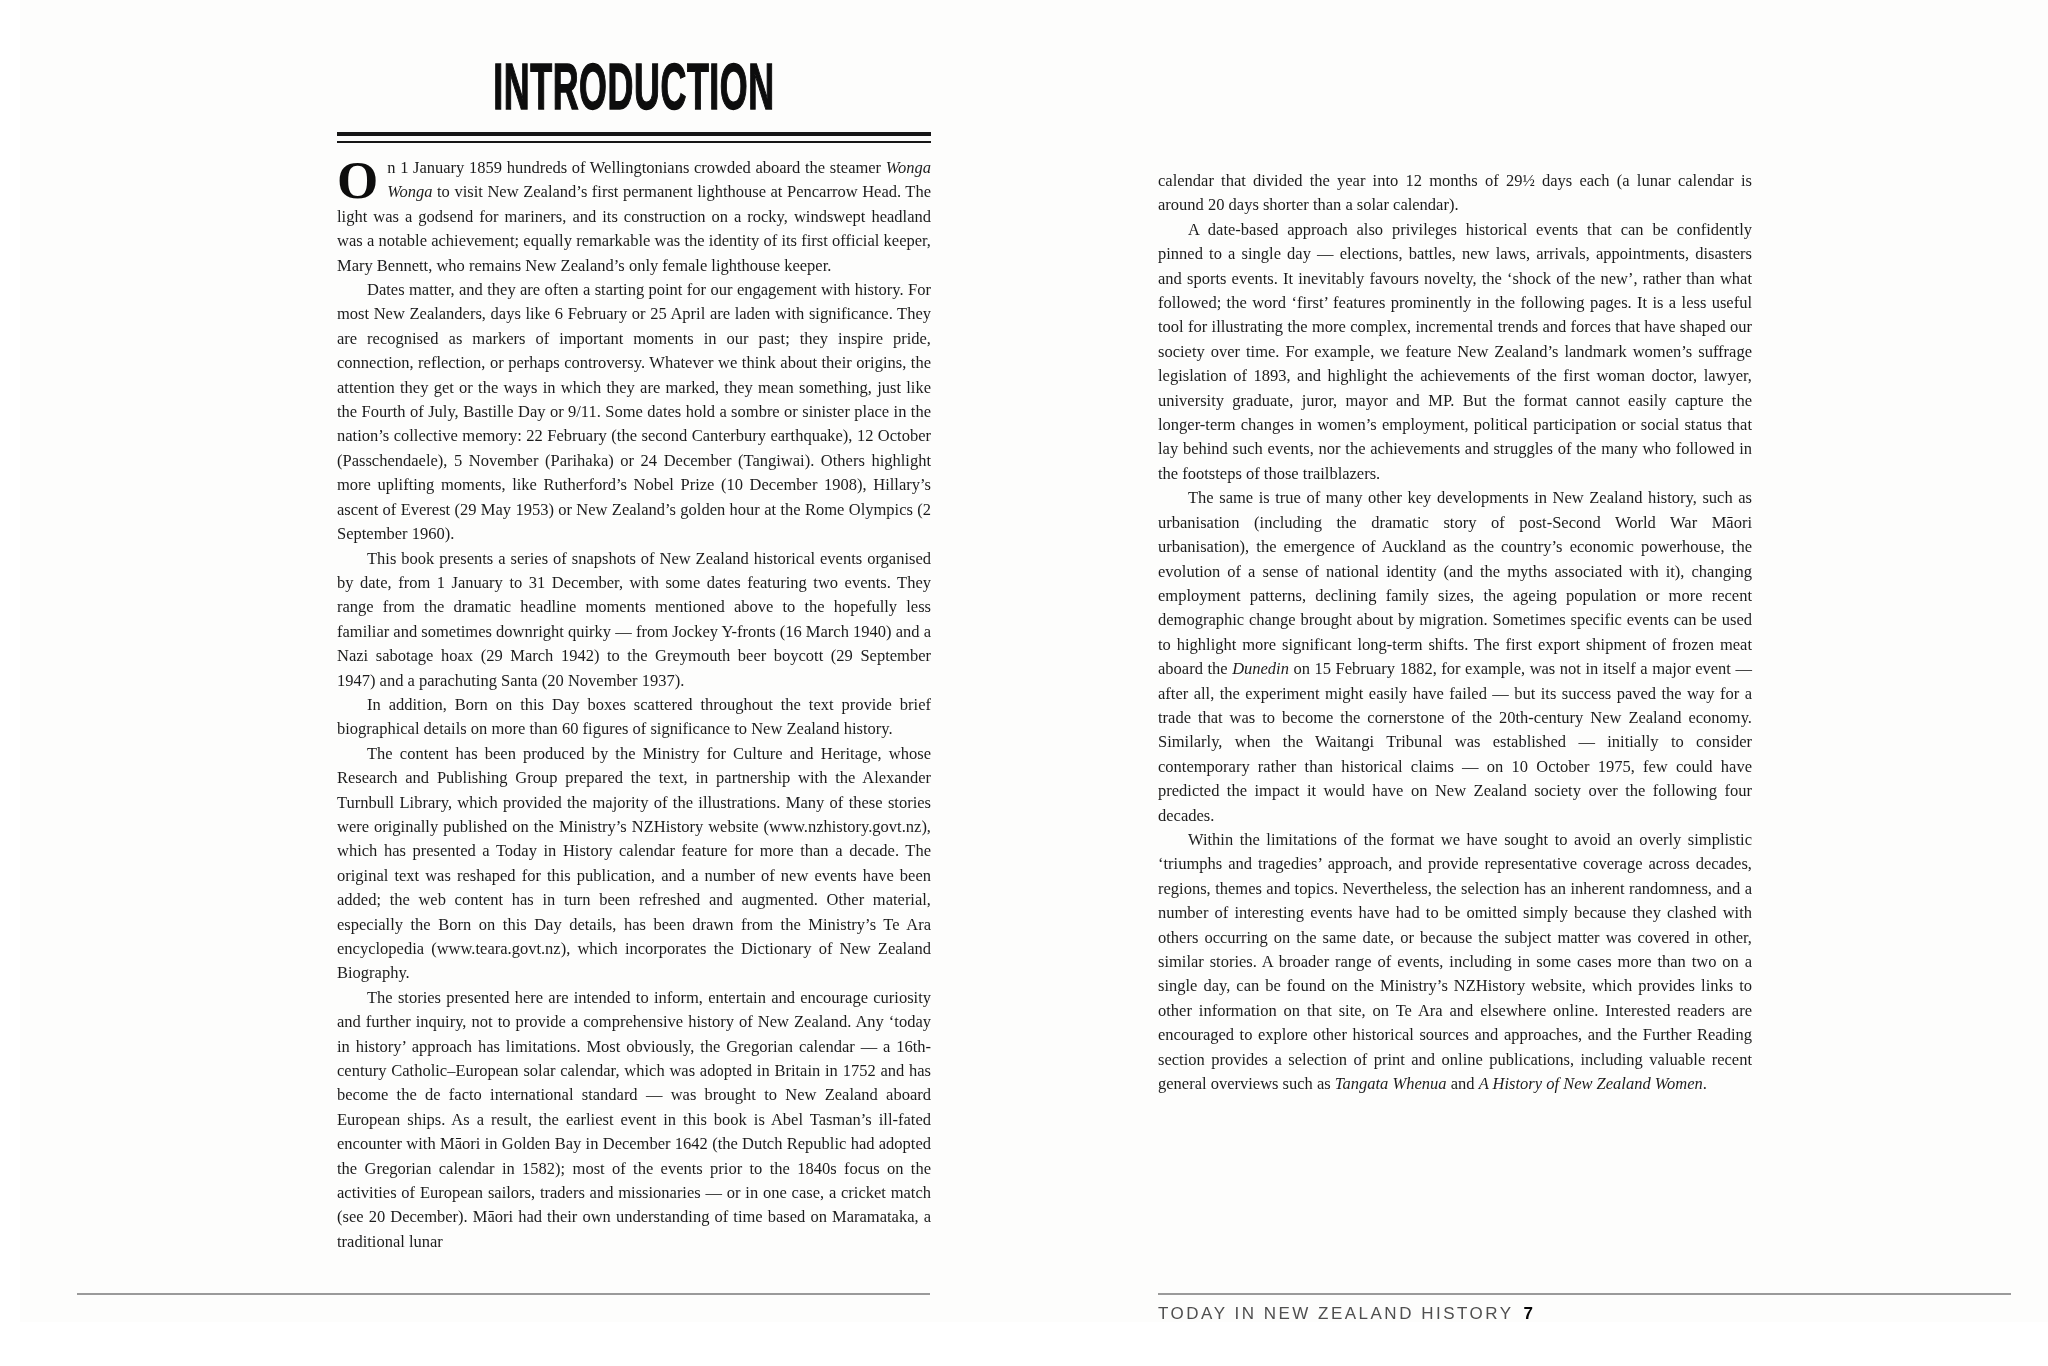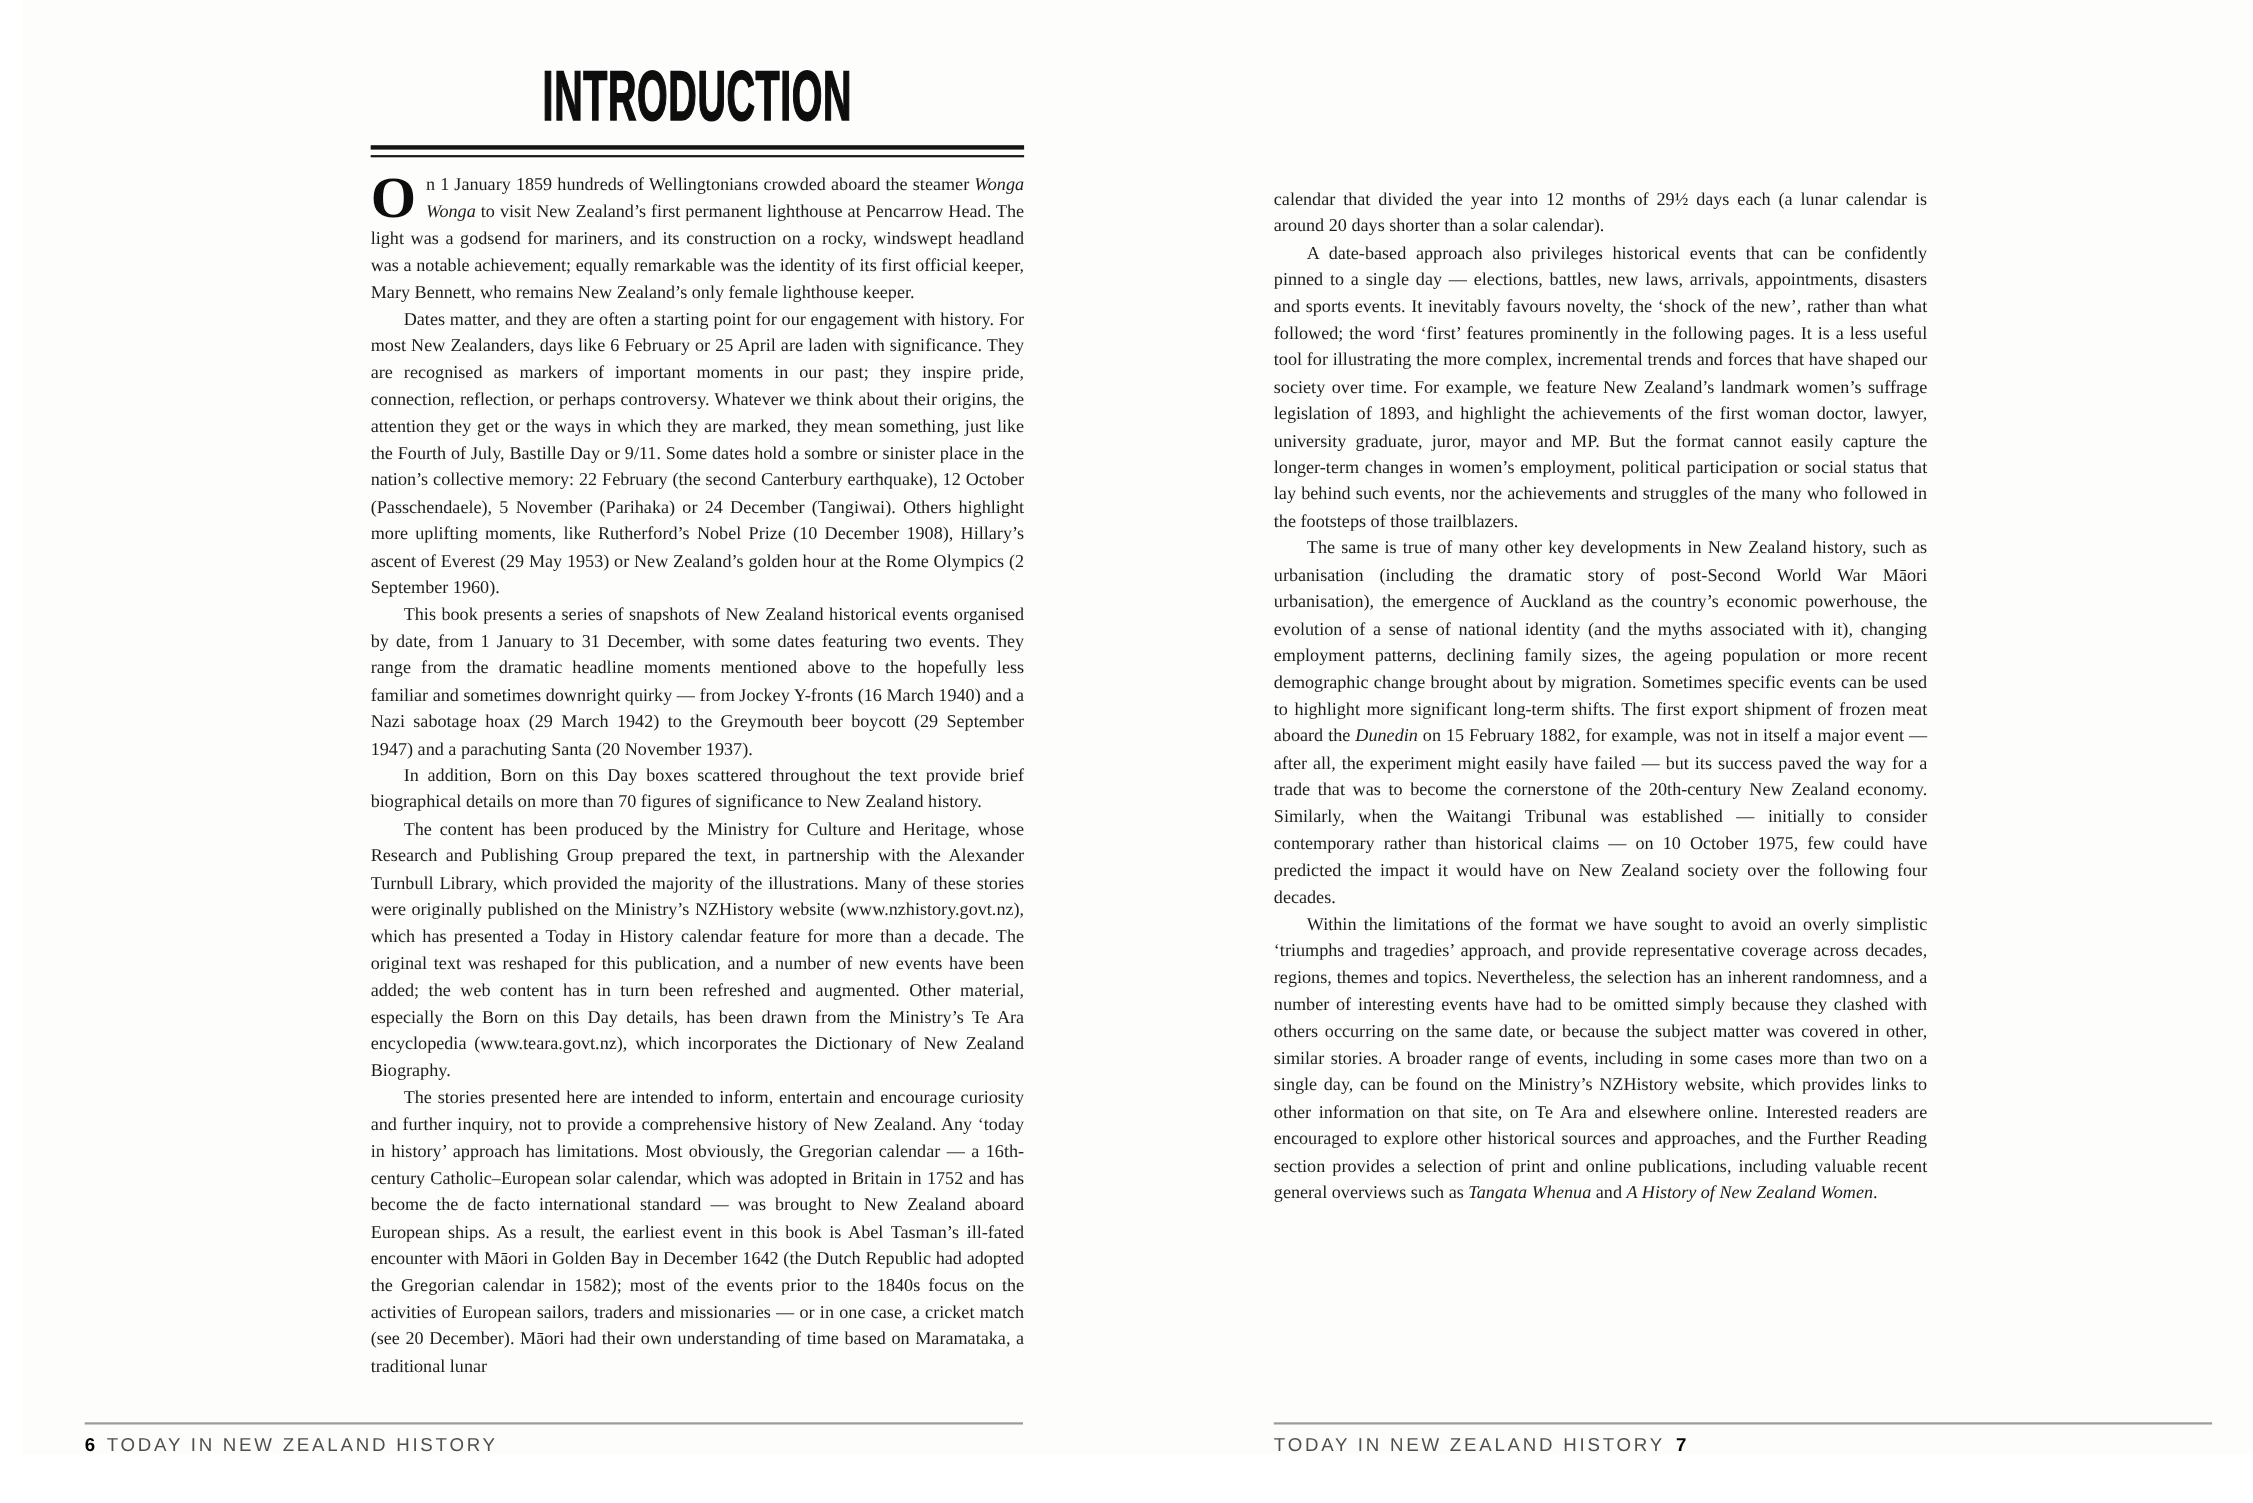--- a/index.html
+++ b/index.html
@@ -81,40 +81,37 @@
 
 <div class="spread">
 
   <section class="page-column col-left">
     <h1 class="chapter-title">INTRODUCTION</h1>
     <div class="title-rule"></div>
     <div class="body-text">
         <p class="para"><span class="dropcap">O</span><span>n 1 January 1859 hundreds of Wellingtonians crowded aboard the steamer </span><em>Wonga Wonga</em><span> to visit New Zealand’s first permanent lighthouse at Pencarrow Head. The light was a godsend for mariners, and its construction on a rocky, windswept headland was a notable achievement; equally remarkable was the identity of its first official keeper, Mary Bennett, who remains New Zealand’s only female lighthouse keeper.</span></p>
         <p class="para indent"><span>Dates matter, and they are often a starting point for our engagement with history. For most New Zealanders, days like 6 February or 25 April are laden with significance. They are recognised as markers of important moments in our past; they inspire pride, connection, reflection, or perhaps controversy. Whatever we think about their origins, the attention they get or the ways in which they are marked, they mean something, just like the Fourth of July, Bastille Day or 9/11. Some dates hold a sombre or sinister place in the nation’s collective memory: 22 February (the second Canterbury earthquake), 12 October (Passchendaele), 5 November (Parihaka) or 24 December (Tangiwai). Others highlight more uplifting moments, like Rutherford’s Nobel Prize (10 December 1908), Hillary’s ascent of Everest (29 May 1953) or New Zealand’s golden hour at the Rome Olympics (2 September 1960).</span></p>
         <p class="para indent"><span>This book presents a series of snapshots of New Zealand historical events organised by date, from 1 January to 31 December, with some dates featuring two events. They range from the dramatic headline moments mentioned above to the hopefully less familiar and sometimes downright quirky — from Jockey Y-fronts (16 March 1940) and a Nazi sabotage hoax (29 March 1942) to the Greymouth beer boycott (29 September 1947) and a parachuting Santa (20 November 1937).</span></p>
-        <p class="para indent"><span>In addition, Born on this Day boxes scattered throughout the text provide brief biographical details on more than 70 figures of significance to New Zealand history.</span></p>
+        <p class="para indent"><span>In addition, Born on this Day boxes scattered throughout the text provide brief biographical details on more than 60 figures of significance to New Zealand history.</span></p>
         <p class="para indent"><span>The content has been produced by the Ministry for Culture and Heritage, whose Research and Publishing Group prepared the text, in partnership with the Alexander Turnbull Library, which provided the majority of the illustrations. Many of these stories were originally published on the Ministry’s NZHistory website (www.nzhistory.govt.nz), which has presented a Today in History calendar feature for more than a decade. The original text was reshaped for this publication, and a number of new events have been added; the web content has in turn been refreshed and augmented. Other material, especially the Born on this Day details, has been drawn from the Ministry’s Te Ara encyclopedia (www.teara.govt.nz), which incorporates the Dictionary of New Zealand Biography.</span></p>
         <p class="para indent"><span>The stories presented here are intended to inform, entertain and encourage curiosity and further inquiry, not to provide a comprehensive history of New Zealand. Any ‘today in history’ approach has limitations. Most obviously, the Gregorian calendar — a 16th-century Catholic–European solar calendar, which was adopted in Britain in 1752 and has become the de facto international standard — was brought to New Zealand aboard European ships. As a result, the earliest event in this book is Abel Tasman’s ill-fated encounter with Māori in Golden Bay in December 1642 (the Dutch Republic had adopted the Gregorian calendar in 1582); most of the events prior to the 1840s focus on the activities of European sailors, traders and missionaries — or in one case, a cricket match (see 20 December). Māori had their own understanding of time based on Maramataka, a traditional lunar</span></p>
       </div>
   </section>
 
   <section class="page-column col-right">
     <div class="body-text">
         <p class="para"><span>calendar that divided the year into 12 months of 29½ days each (a lunar calendar is around 20 days shorter than a solar calendar).</span></p>
         <p class="para indent"><span>A date-based approach also privileges historical events that can be confidently pinned to a single day — elections, battles, new laws, arrivals, appointments, disasters and sports events. It inevitably favours novelty, the ‘shock of the new’, rather than what followed; the word ‘first’ features prominently in the following pages. It is a less useful tool for illustrating the more complex, incremental trends and forces that have shaped our society over time. For example, we feature New Zealand’s landmark women’s suffrage legislation of 1893, and highlight the achievements of the first woman doctor, lawyer, university graduate, juror, mayor and MP. But the format cannot easily capture the longer-term changes in women’s employment, political participation or social status that lay behind such events, nor the achievements and struggles of the many who followed in the footsteps of those trailblazers.</span></p>
         <p class="para indent"><span>The same is true of many other key developments in New Zealand history, such as urbanisation (including the dramatic story of post-Second World War Māori urbanisation), the emergence of Auckland as the country’s economic powerhouse, the evolution of a sense of national identity (and the myths associated with it), changing employment patterns, declining family sizes, the ageing population or more recent demographic change brought about by migration. Sometimes specific events can be used to highlight more significant long-term shifts. The first export shipment of frozen meat aboard the </span><em>Dunedin</em><span> on 15 February 1882, for example, was not in itself a major event — after all, the experiment might easily have failed — but its success paved the way for a trade that was to become the cornerstone of the 20th-century New Zealand economy. Similarly, when the Waitangi Tribunal was established — initially to consider contemporary rather than historical claims — on 10 October 1975, few could have predicted the impact it would have on New Zealand society over the following four decades.</span></p>
         <p class="para indent"><span>Within the limitations of the format we have sought to avoid an overly simplistic ‘triumphs and tragedies’ approach, and provide representative coverage across decades, regions, themes and topics. Nevertheless, the selection has an inherent randomness, and a number of interesting events have had to be omitted simply because they clashed with others occurring on the same date, or because the subject matter was covered in other, similar stories. A broader range of events, including in some cases more than two on a single day, can be found on the Ministry’s NZHistory website, which provides links to other information on that site, on Te Ara and elsewhere online. Interested readers are encouraged to explore other historical sources and approaches, and the Further Reading section provides a selection of print and online publications, including valuable recent general overviews such as </span><em>Tangata Whenua</em><span> and </span><em>A History of New Zealand Women</em><span>.</span></p>
       </div>
   </section>
 
   <footer class="page-footer footer-left">
     <div class="footer-rule"></div>
-    <div class="footer-line">
-      <span class="page-num">6</span><span>TODAY IN NEW ZEALAND HISTORY</span>
-    </div>
   </footer>
 
   <footer class="page-footer footer-right">
     <div class="footer-rule"></div>
     <div class="footer-line">
       <span>TODAY IN NEW ZEALAND HISTORY</span><span class="page-num">7</span>
     </div>
   </footer>
 
 </div>

